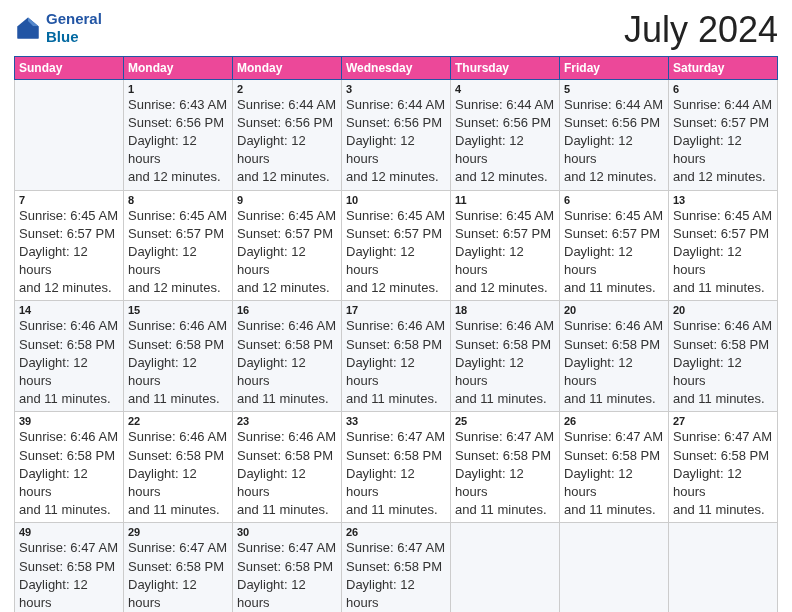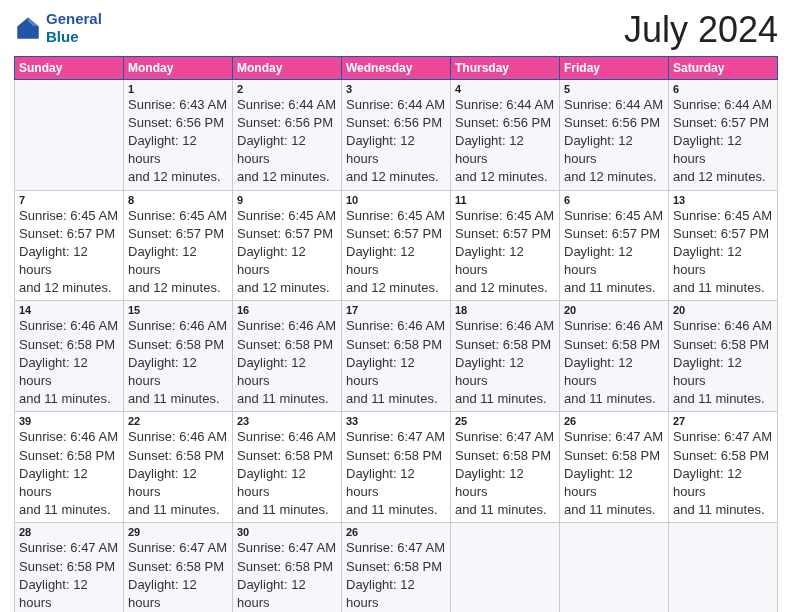--- a/index.html
+++ b/index.html
@@ -311,21 +311,21 @@
           <td>
             <span class="day-num">27</span>
             <div class="day-info" style="white-space: pre-line;">Sunrise: 6:47 AM
 Sunset: 6:58 PM
 Daylight: 12 hours
 and 11 minutes.</div>
           </td>
         </tr>
         <tr>
           <td>
-            <span class="day-num">28</span>
+            <span class="day-num">49</span>
             <div class="day-info" style="white-space: pre-line;">Sunrise: 6:47 AM
 Sunset: 6:58 PM
 Daylight: 12 hours
 and 11 minutes.</div>
           </td>
           <td>
             <span class="day-num">29</span>
             <div class="day-info" style="white-space: pre-line;">Sunrise: 6:47 AM
 Sunset: 6:58 PM
 Daylight: 12 hours

